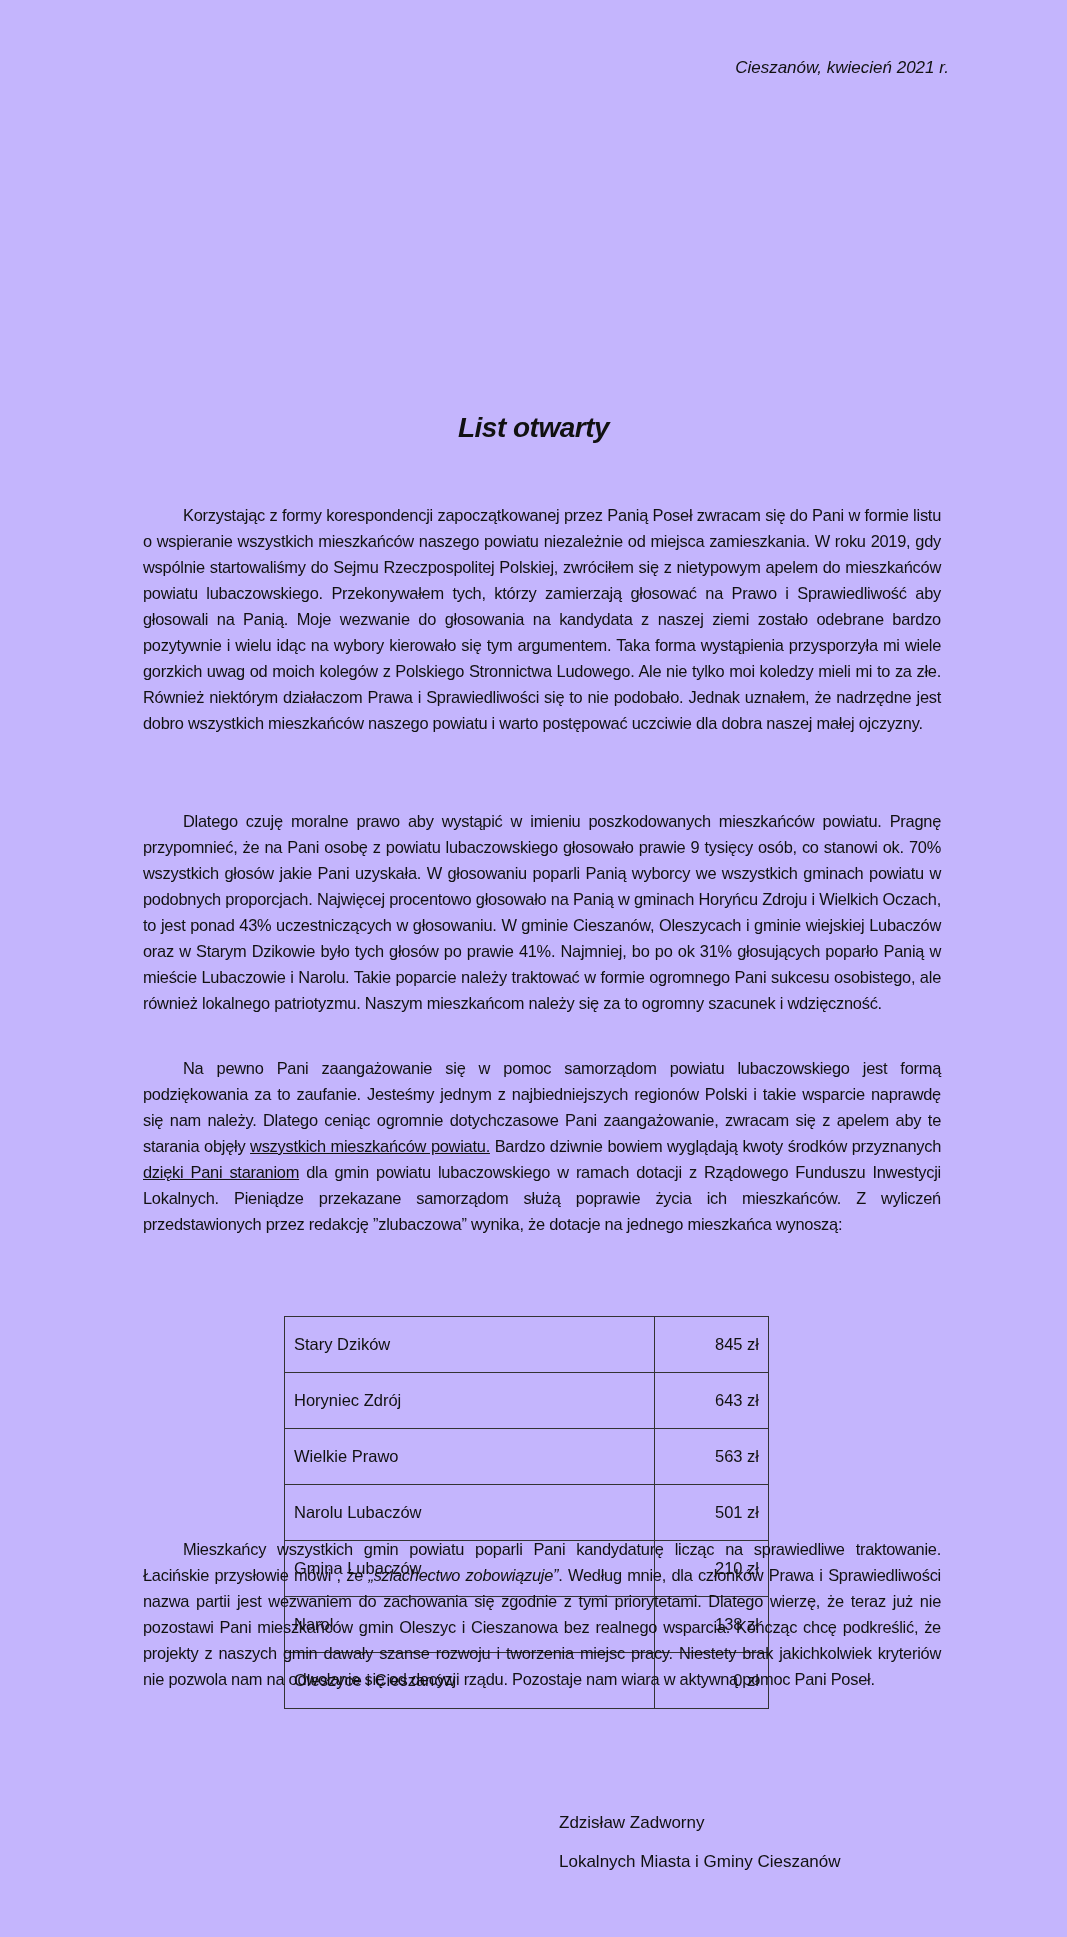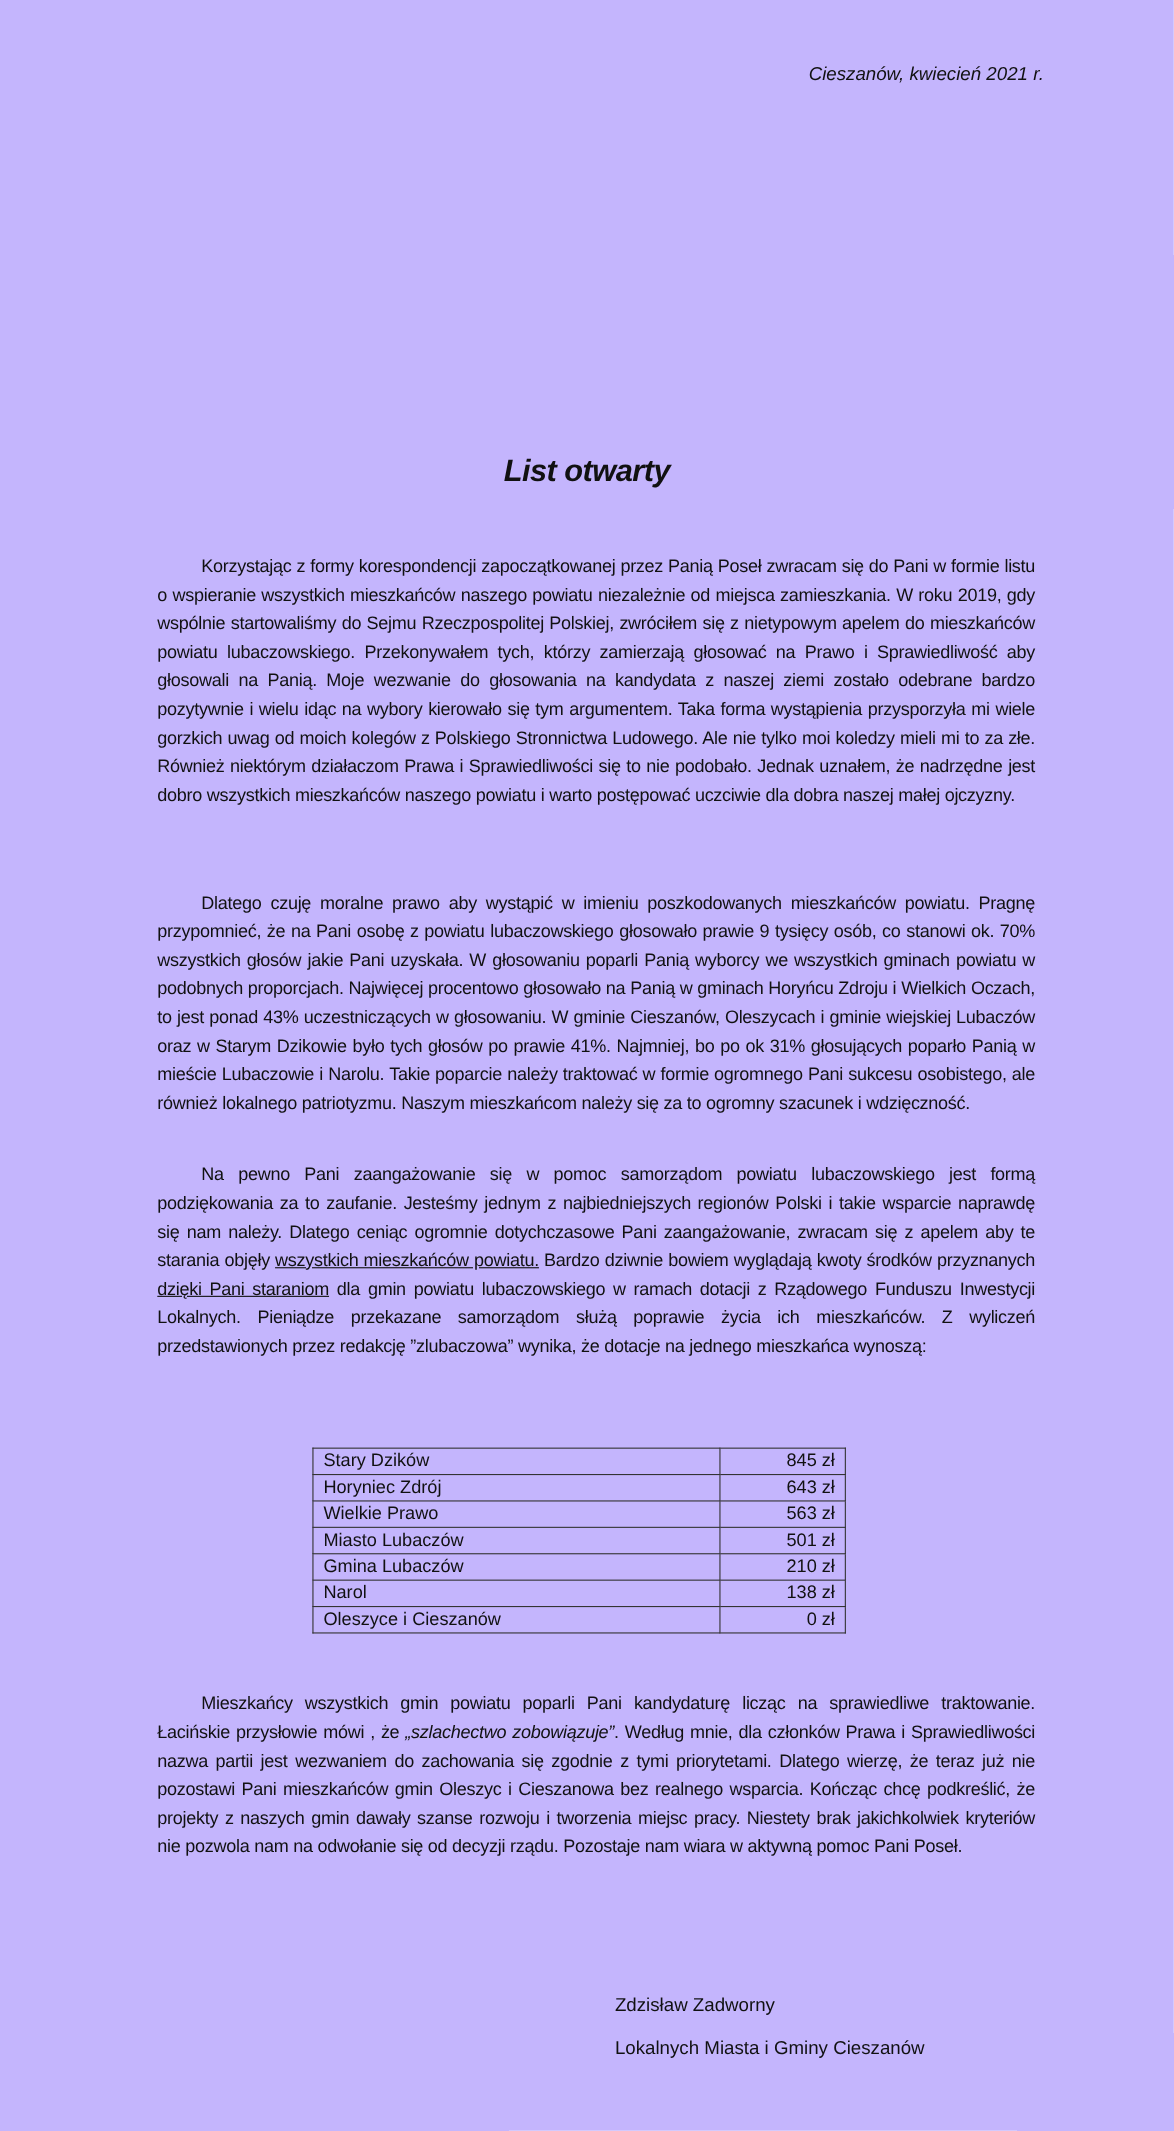--- a/index.html
+++ b/index.html
@@ -77,21 +77,21 @@
     position: absolute;
     left: 284px;
     top: 1316px;
     width: 485px;
     border-collapse: collapse;
     font-size: 16.5px;
   }
   .grant-table td {
     border: 1.3px solid #333333;
     height: 23px;
-    padding: 0 9px;
+    padding: 16px 9px;
     line-height: 23px;
     white-space: nowrap;
   }
   .grant-table td.name { width: 351px; text-align: left; }
   .grant-table td.amount { text-align: right; }
 
   .signature {
     position: absolute;
     left: 559px;
     top: 1811px;
@@ -127,21 +127,21 @@
       </tr>
       <tr>
         <td class="name">Horyniec Zdrój</td>
         <td class="amount">643 zł</td>
       </tr>
       <tr>
         <td class="name">Wielkie Prawo</td>
         <td class="amount">563 zł</td>
       </tr>
       <tr>
-        <td class="name">Miasto Lubaczów</td>
+        <td class="name">Narolu Lubaczów</td>
         <td class="amount">501 zł</td>
       </tr>
       <tr>
         <td class="name">Gmina Lubaczów</td>
         <td class="amount">210 zł</td>
       </tr>
       <tr>
         <td class="name">Narol</td>
         <td class="amount">138 zł</td>
       </tr>

